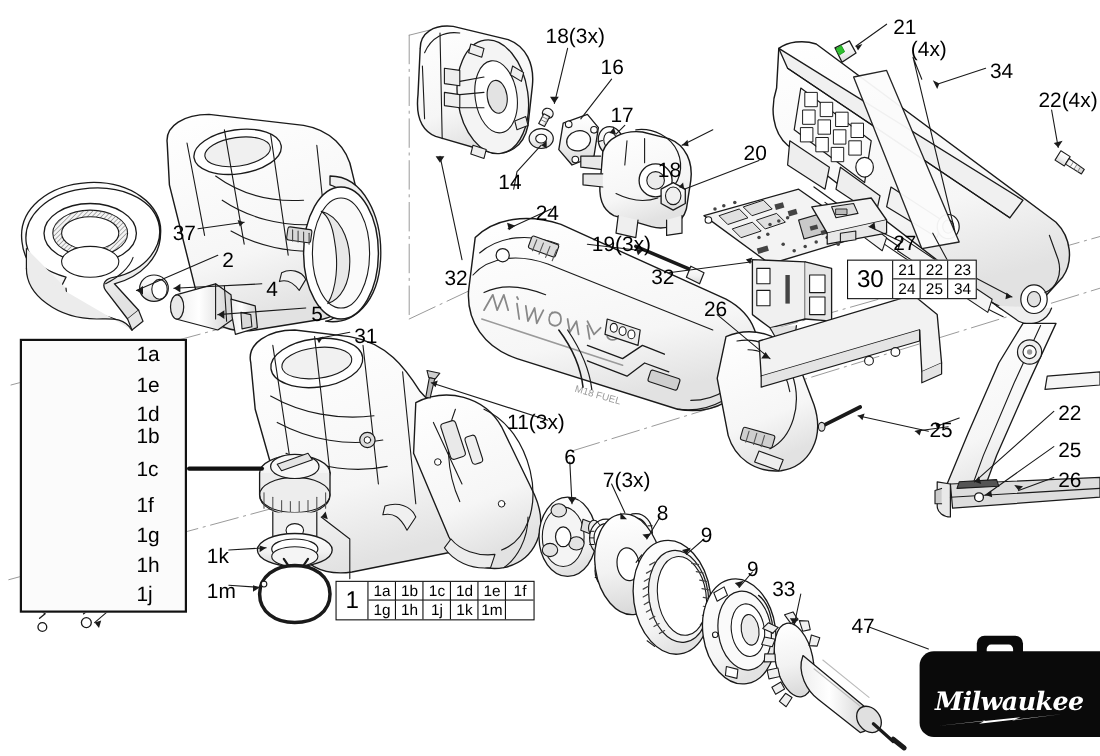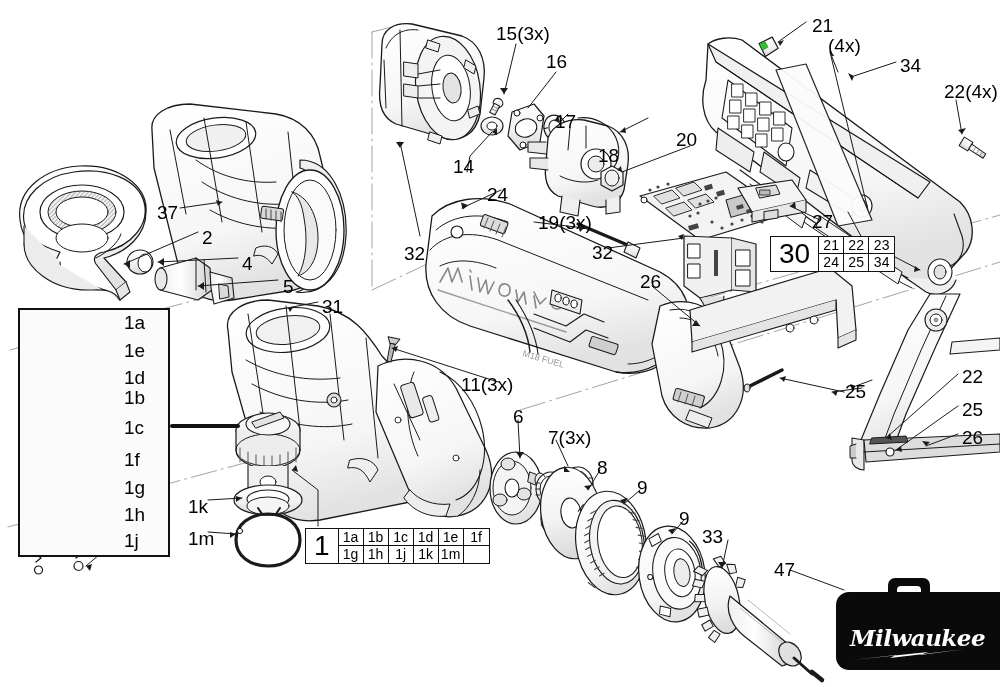--- a/index.html
+++ b/index.html
@@ -10,21 +10,21 @@
   .lbl{position:absolute;font-family:"Liberation Sans",sans-serif;font-size:19px;color:#000;
        white-space:nowrap;line-height:1.05;letter-spacing:0px;}
   
   #inset{position:absolute;left:18px;top:308px;width:152px;height:249px;
          background:#fbfbfb;border:2.5px solid #111;box-sizing:border-box;}
   #inset-shadow{position:absolute;left:22px;top:312px;width:152px;height:249px;background:#111;z-index:-1;}
   
   .legend{position:absolute;border:1.6px solid #111;background:#fff;display:flex;align-items:stretch;
           box-sizing:border-box;}
   .legend .key{display:flex;align-items:center;justify-content:center;padding:0 8px;
-          font-size:28px;border-right:1.6px solid #111;}
+          font-size:22px;border-right:1.6px solid #111;}
   .legend .grid{display:flex;flex-direction:column;}
   .legend .row{display:flex;}
   .legend .cell{min-width:25px;height:17px;line-height:17px;text-align:center;font-size:14px;
           border-right:1.2px solid #111;box-sizing:border-box;padding:0 2px;}
   .legend .row:first-child .cell{border-bottom:1.2px solid #111;}
   .legend .cell:last-child{border-right:none;}
   
   #case{position:absolute;left:836px;top:578px;width:146px;height:92px;}
   .case-body{position:absolute;left:0;top:14px;width:146px;height:78px;background:#0a0a0a;border-radius:13px;padding-left:43px;}
   .case-handle{position:absolute;left:52px;top:0px;width:42px;height:22px;background:#0a0a0a;
@@ -802,23 +802,23 @@
 
       <path d="M172,426 L238,426" stroke="#111" stroke-width="4" fill="none"></path>
 
     </g>
   </svg>
 
   <div id="inset-shadow"></div>
   <div id="inset"></div>
 
   <div id="callouts">
-      <div class="lbl" style="left: 496px; top: 24px;">15(3x)</div>
+      <div class="lbl" style="left: 496px; top: 24px;">18(3x)</div>
       <div class="lbl" style="left: 546px; top: 52px;">16</div>
-      <div class="lbl" style="left: 555px; top: 112px;">17</div>
+      <div class="lbl" style="left: 555px; top: 96px;">17</div>
       <div class="lbl" style="left: 598px; top: 102px; margin-top: 44px;">18</div>
       <div class="lbl" style="left: 676px; top: 130px;">20</div>
       <div class="lbl" style="left: 812px; top: 16px;">21</div>
       <div class="lbl" style="left: 828px; top: 36px;">(4x)</div>
       <div class="lbl" style="left: 900px; top: 56px;">34</div>
       <div class="lbl" style="left: 944px; top: 82px;">22(4x)</div>
       <div class="lbl" style="left: 404px; top: 244px;">32</div>
       <div class="lbl" style="left: 453px; top: 157px;">14</div>
       <div class="lbl" style="left: 812px; top: 212px;">27</div>
       <div class="lbl" style="left: 866px; top: 238px;">23</div>

